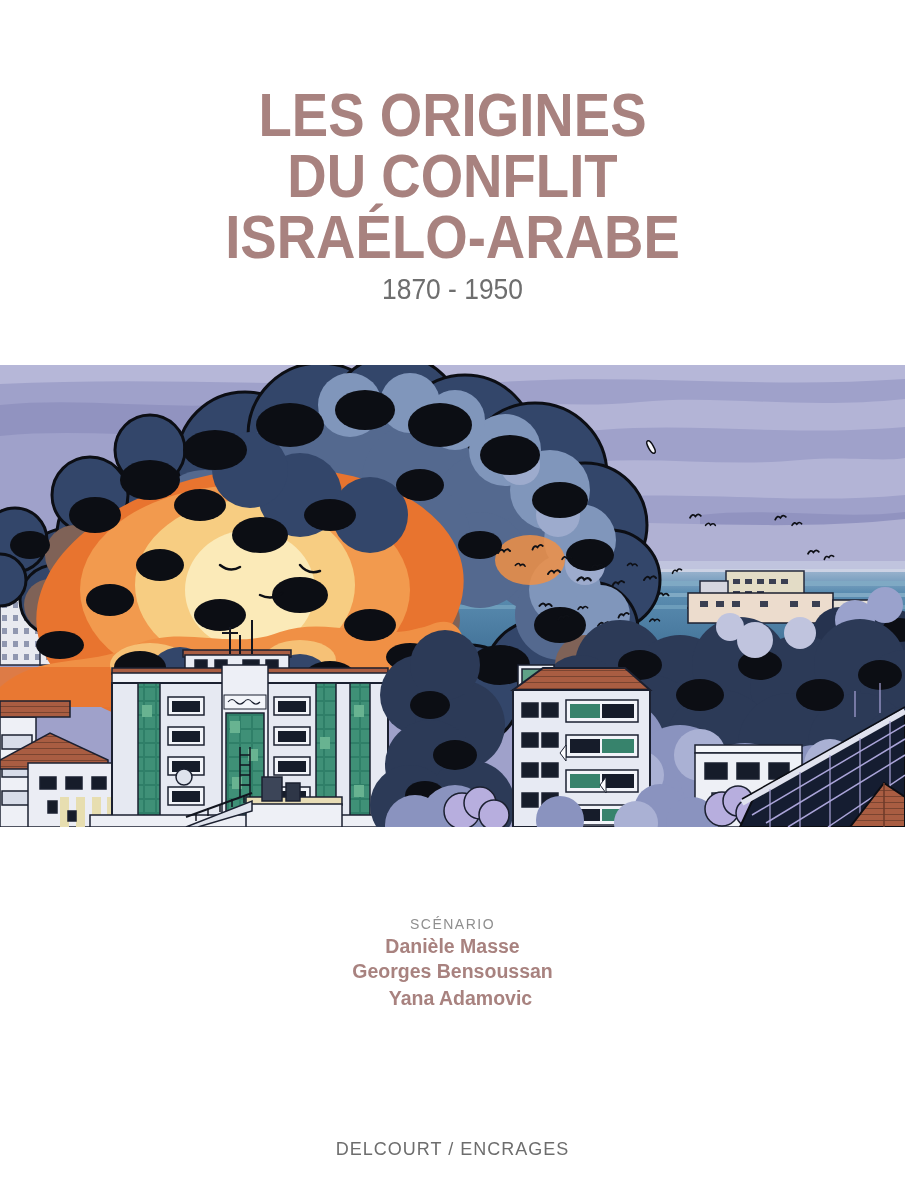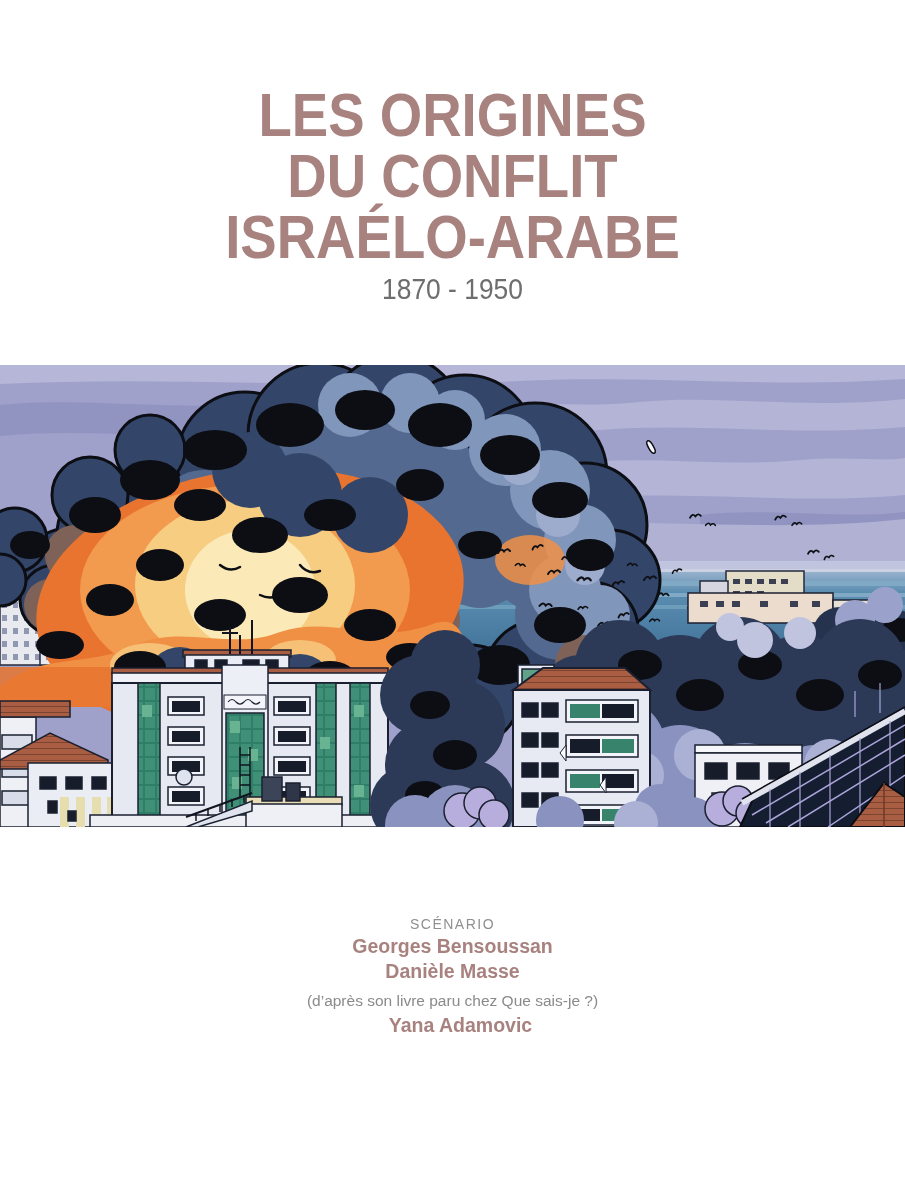--- a/index.html
+++ b/index.html
@@ -549,20 +549,20 @@
             <line x1="855" y1="326" x2="855" y2="352"></line>
         </g>
         <polygon points="850,462 884,418 905,432 905,462" fill="url(#tiles)" stroke="#0b0d13" stroke-width="2"></polygon>
         <line x1="884" y1="418" x2="884" y2="462" stroke="#6e3a28" stroke-width="1.5"></line>
       </g>
     </svg>
   </figure>
 
   <section class="credits">
     <div class="credit-label">SCÉNARIO</div>
+    <div class="credit-name">Danièle Masse</div>
     <div class="credit-name">Georges Bensoussan</div>
-    <div class="credit-name">Danièle Masse</div>
-    <div class="credit-note">(d’après son livre paru chez Que sais-je ?)</div>
     <div class="credit-name art-name">Yana Adamovic</div>
   </section>
 
+  <footer class="publisher">DELCOURT / ENCRAGES</footer>
 
 </div>
 
 </body></html>

